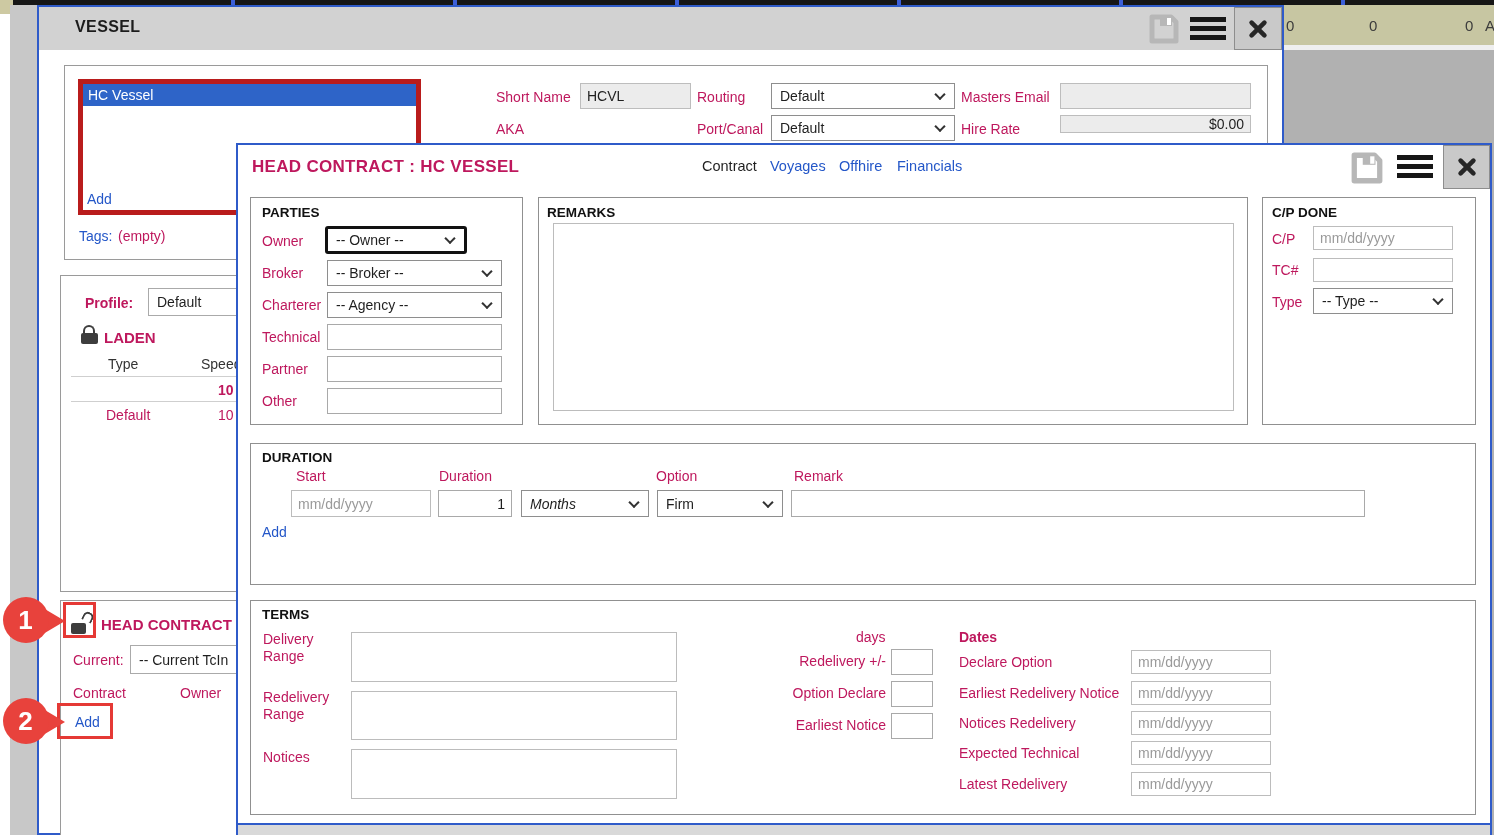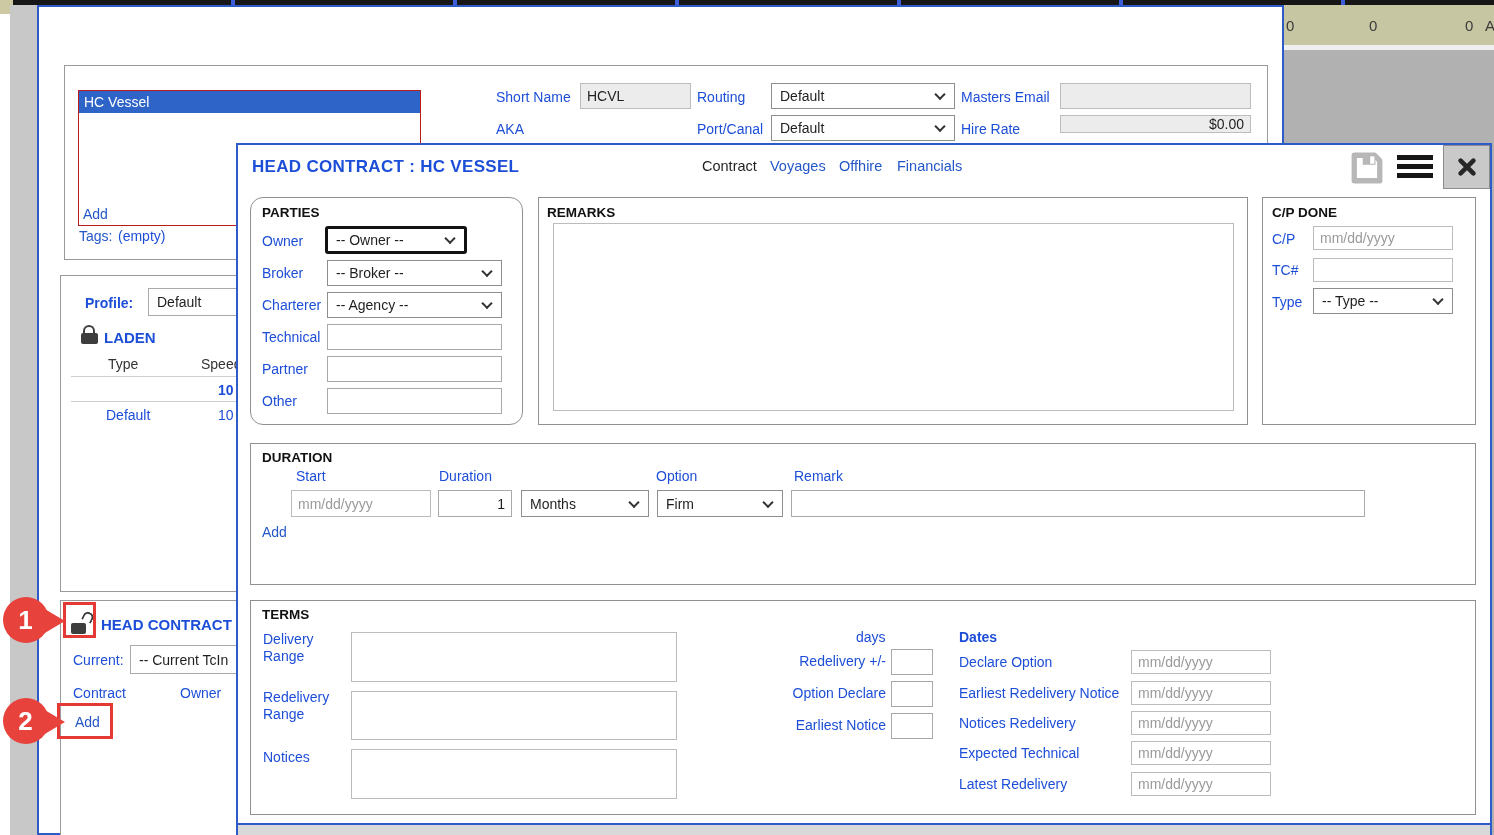--- a/index.html
+++ b/index.html
@@ -1,20 +1,20 @@
 <!DOCTYPE html>
 <html><head>
 <meta charset="utf-8">
 <style>
   * { margin:0; padding:0; box-sizing:border-box; }
   html,body { background:#ffffff; }
   body { font-family:"Liberation Sans", sans-serif; color:#1f1f1f; }
   .screen { position:relative; width:1494px; height:835px; overflow:hidden; background:#fff; }
   .abs { position:absolute; }
-  .lbl { position:absolute; font-size:14px; color:#1d4ed8; white-space:nowrap; }
+  .lbl { position:absolute; font-size:14px; color:#be185d; white-space:nowrap; }
   .b { font-weight:bold; }
   .link { color:#2457c8; }
   .inp { position:absolute; border:1px solid #a9a9a9; background:#fff; font-family:"Liberation Sans",sans-serif; font-size:14px; color:#1f1f1f; padding:0 6px; outline:none; }
   .inp.gray { background:#ececec; border-color:#bdbdbd; }
   .inp.right { text-align:right; }
   .inp.date { text-align:left; }
   .inp::placeholder { color:#9a9a9a; opacity:1; }
   .ta { position:absolute; border:1px solid #bcbcbc; background:#fff; resize:none; outline:none; font-family:"Liberation Sans",sans-serif; font-size:14px; }
   .sel { position:absolute; border:1px solid #8e8e8e; background:#fff; font-size:14px; color:#1f1f1f; display:flex; align-items:center; padding-left:8px; cursor:default; }
   .sel .chev { position:absolute; right:10px; top:50%; width:8px; height:8px; border-right:2px solid #333; border-bottom:2px solid #333; transform:translateY(-70%) rotate(45deg); }
@@ -52,23 +52,44 @@
     <span class="lbl" style="left:2px;top:12px;font-size:15px;color:#3c3c3c;">0</span>
     <span class="lbl" style="left:85px;top:12px;font-size:15px;color:#3c3c3c;">0</span>
     <span class="lbl" style="left:181px;top:12px;font-size:15px;color:#3c3c3c;">0</span>
     <span class="lbl" style="left:201px;top:12px;font-size:15px;color:#3c3c3c;">A</span>
   </div>
   <div class="abs" style="left:1284px;top:45px;width:210px;height:5px;background:#efefef;"></div>
   <div class="abs" style="left:1284px;top:50px;width:210px;height:785px;background:#b1b1b1;"></div>
 
   <div class="abs" style="left:37px;top:5px;width:1247px;height:830px;border:2px solid #2f5bc9;background:#fff;z-index:2;">
 
+    <div class="abs" style="left:0;top:0;width:1243px;height:43px;background:#d2d2d2;">
+      <span class="lbl b" style="left:36px;top:11px;font-size:16px;letter-spacing:.4px;color:#1c1c1c;">VESSEL</span>
+
+      <span class="iconbtn" style="left:1108px;top:6px;width:34px;height:32px;">
+        <svg width="32" height="32" viewBox="0 0 32 32">
+          <path d="M4 4 h19 l5 5 v19 h-24 z" fill="none" stroke="#b7b7b7" stroke-width="5" stroke-linejoin="round"></path>
+          <rect x="12" y="4" width="12" height="9" fill="#b7b7b7"></rect>
+          <rect x="19" y="5" width="4" height="7" fill="#fff"></rect>
+        </svg>
+      </span>
+      <span class="burger" style="left:1151px;top:10px;">
+        <div></div>
+          <div></div>
+          <div></div>
+      </span>
+      <span class="iconbtn closebtn" style="left:1195px;top:0;width:48px;height:43px;">
+        <svg width="22" height="22" viewBox="0 0 24 24">
+          <path d="M5 5 L19 19 M19 5 L5 19" stroke="#262626" stroke-width="5" stroke-linecap="round"></path>
+        </svg>
+      </span>
+    </div>
 
     <div class="panel" style="left:25px;top:58px;width:1204px;height:195px;">
-      <div class="abs" style="left:13px;top:24px;width:343px;height:136px;border:1px solid #b91c1c;background:#fff;">
+      <div class="abs" style="left:13px;top:13px;width:343px;height:136px;border:5px solid #b91c1c;background:#fff;">
         <div style="height:22px;background:#2e64c8;color:#fff;font-size:14px;padding:3px 0 0 5px;"><span>HC Vessel</span></div>
         <span class="lbl link" style="left:4px;bottom:3px;top:auto;">Add</span>
       </div>
       <span class="lbl link" style="left:14px;top:162px;">Tags:</span>
       <span class="lbl" style="left:53px;top:162px;">(empty)</span>
 
       <span class="lbl" style="left:431px;top:23px;">Short Name</span>
       <input class="inp gray" style="left: 515px; top: 17px; width: 111px; height: 26px;" value="HCVL">
       <span class="lbl" style="left:632px;top:23px;">Routing</span>
       <div class="sel" style="left:706px;top:17px;width:184px;height:26px;">
@@ -144,21 +165,21 @@
       <div></div>
         <div></div>
         <div></div>
     </span>
     <span class="iconbtn closebtn" style="left:1205px;top:0;width:47px;height:44px;">
       <svg width="22" height="22" viewBox="0 0 24 24">
         <path d="M5 5 L19 19 M19 5 L5 19" stroke="#262626" stroke-width="5" stroke-linecap="round"></path>
       </svg>
     </span>
 
-    <div class="fs" style="left:12px;top:52px;width:273px;height:228px;border-radius:13px;">
+    <div class="fs" style="left:12px;top:52px;width:273px;height:228px;">
       <span class="fs-title" style="left:11px;top:7px;">PARTIES</span>
       <span class="lbl" style="left:11px;top:35px;">Owner</span>
       <div class="sel focus" style="left:74px;top:28px;width:142px;height:28px;">
         <span>-- Owner --</span>
         <span class="chev"></span>
       </div>
       <span class="lbl" style="left:11px;top:67px;">Broker</span>
       <div class="sel" style="left:76px;top:62px;width:175px;height:26px;">
         <span>-- Broker --</span>
         <span class="chev"></span>
@@ -195,21 +216,21 @@
     </div>
 
     <div class="fs" style="left:12px;top:298px;width:1226px;height:142px;">
       <span class="fs-title" style="left:11px;top:6px;">DURATION</span>
       <span class="lbl" style="left:45px;top:24px;">Start</span>
       <span class="lbl" style="left:188px;top:24px;">Duration</span>
       <span class="lbl" style="left:405px;top:24px;">Option</span>
       <span class="lbl" style="left:543px;top:24px;">Remark</span>
       <input class="inp date" style="left: 40px; top: 46px; width: 140px; height: 27px; border-color: rgb(188, 188, 188);" placeholder="mm/dd/yyyy">
       <input class="inp right" style="left: 187px; top: 46px; width: 74px; height: 27px;" value="1">
-      <div class="sel" style="left:270px;top:46px;width:128px;height:27px;">
+      <div class="sel" style="left:270px;top:46px;width:128px;height:27px;font-style:italic;">
         <span>Months</span>
         <span class="chev"></span>
       </div>
       <div class="sel" style="left:406px;top:46px;width:126px;height:27px;">
         <span>Firm</span>
         <span class="chev"></span>
       </div>
       <input class="inp" style="left: 540px; top: 46px; width: 574px; height: 27px;">
       <span class="lbl link" style="left:11px;top:80px;">Add</span>
     </div>

